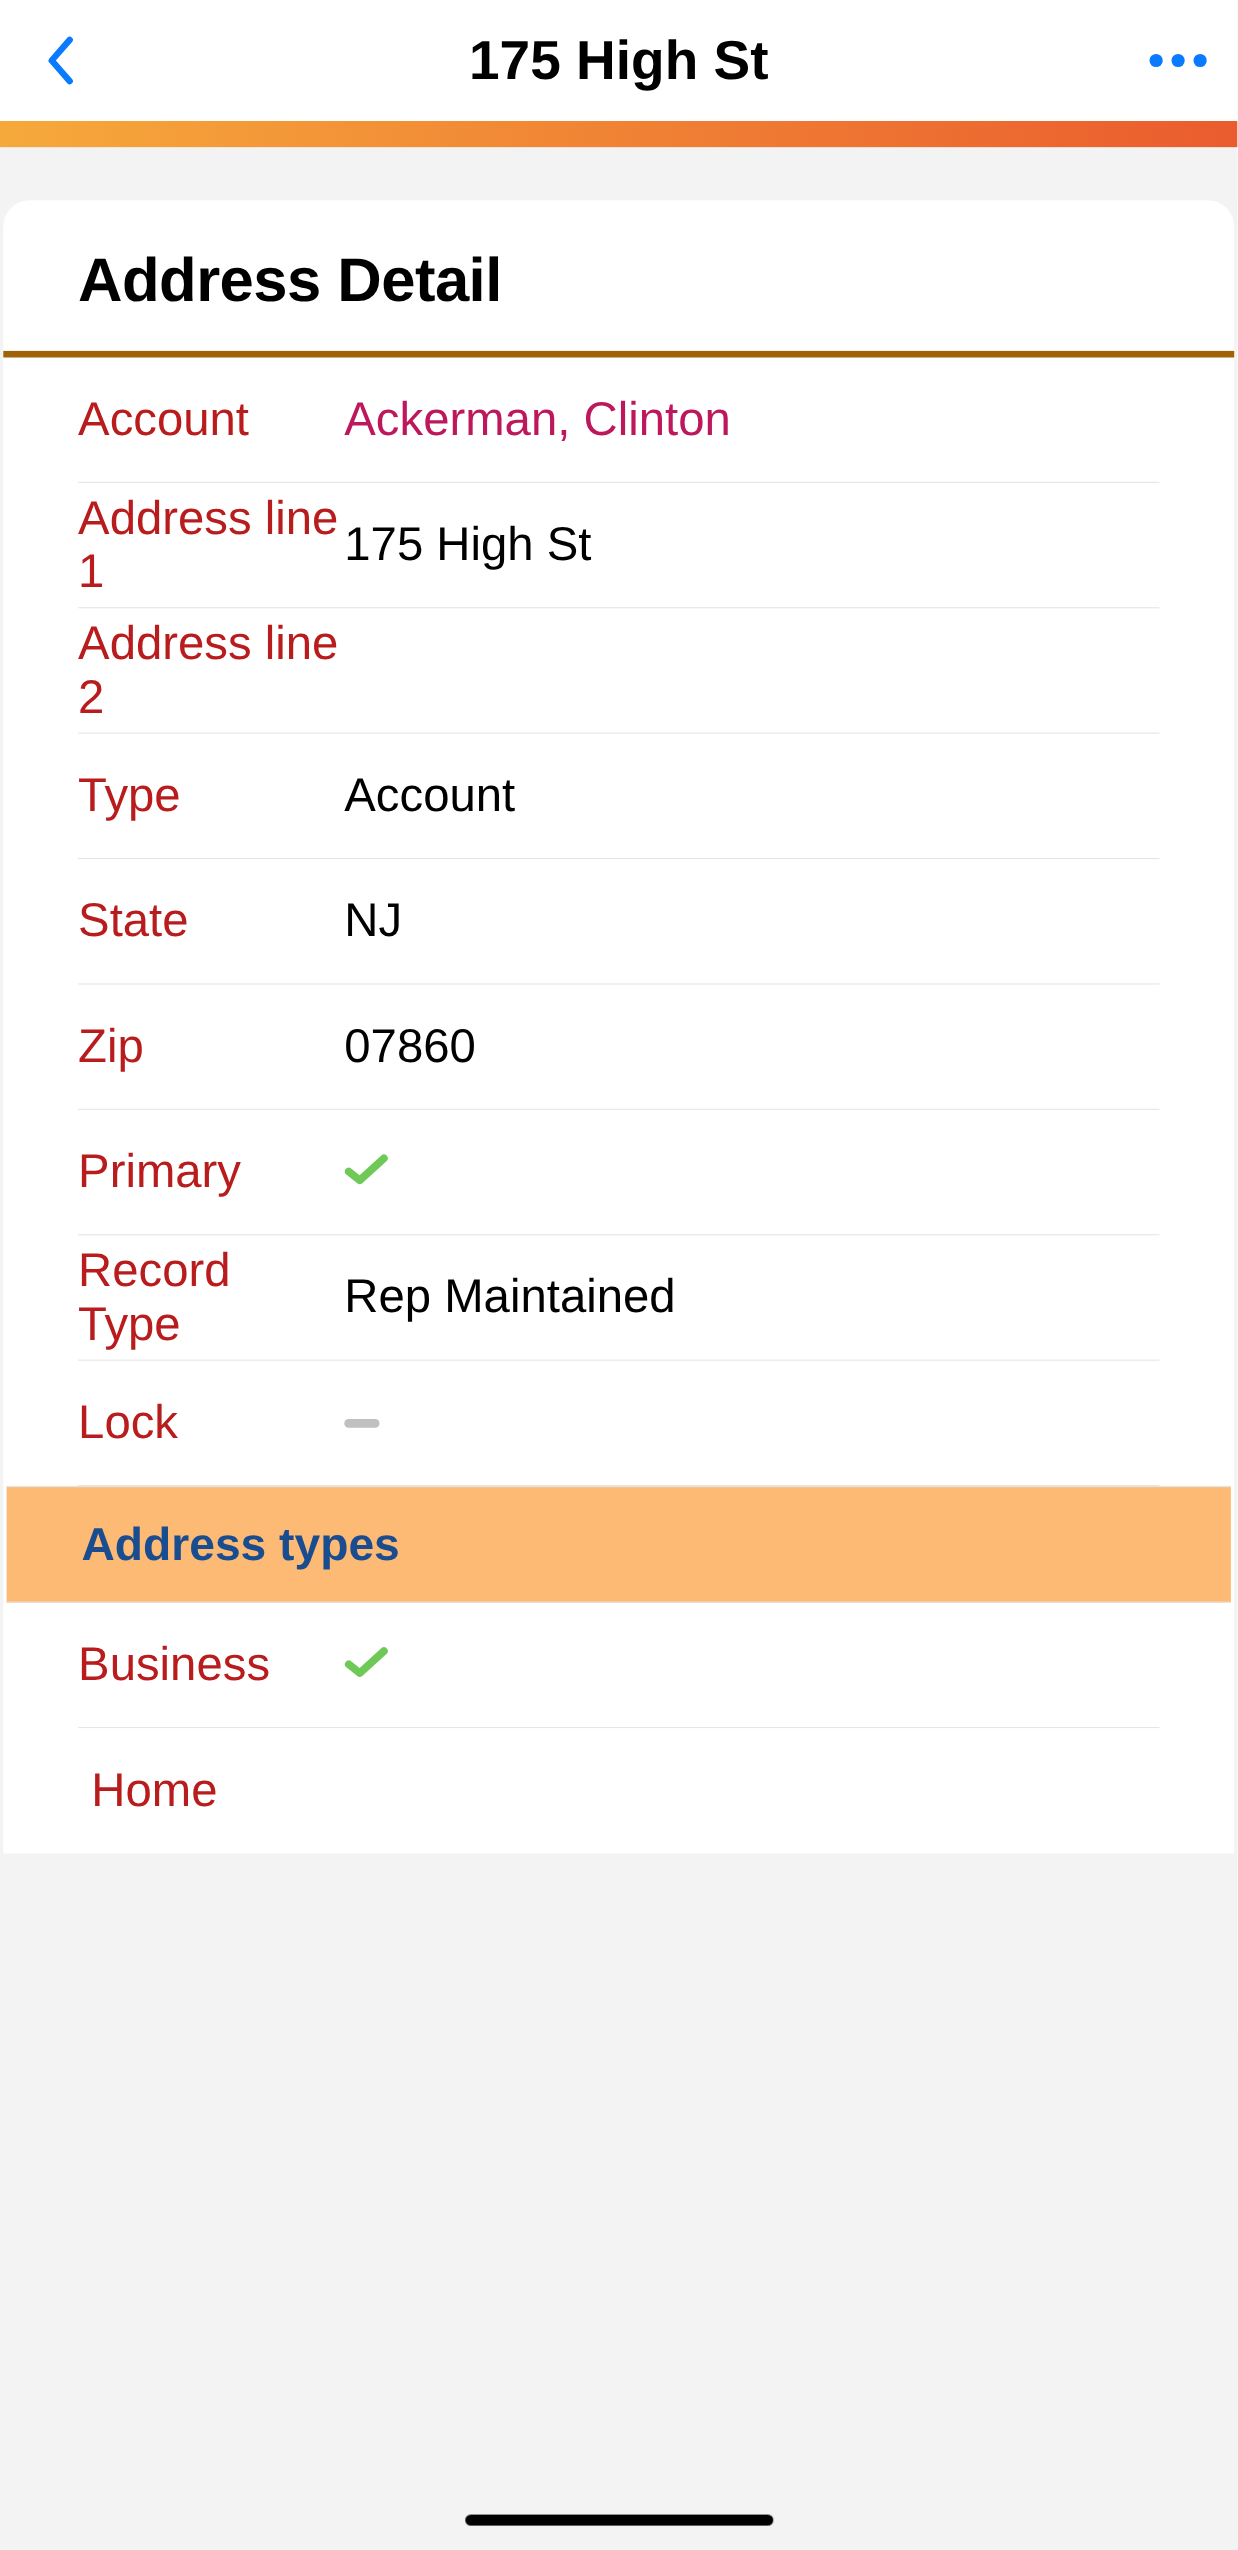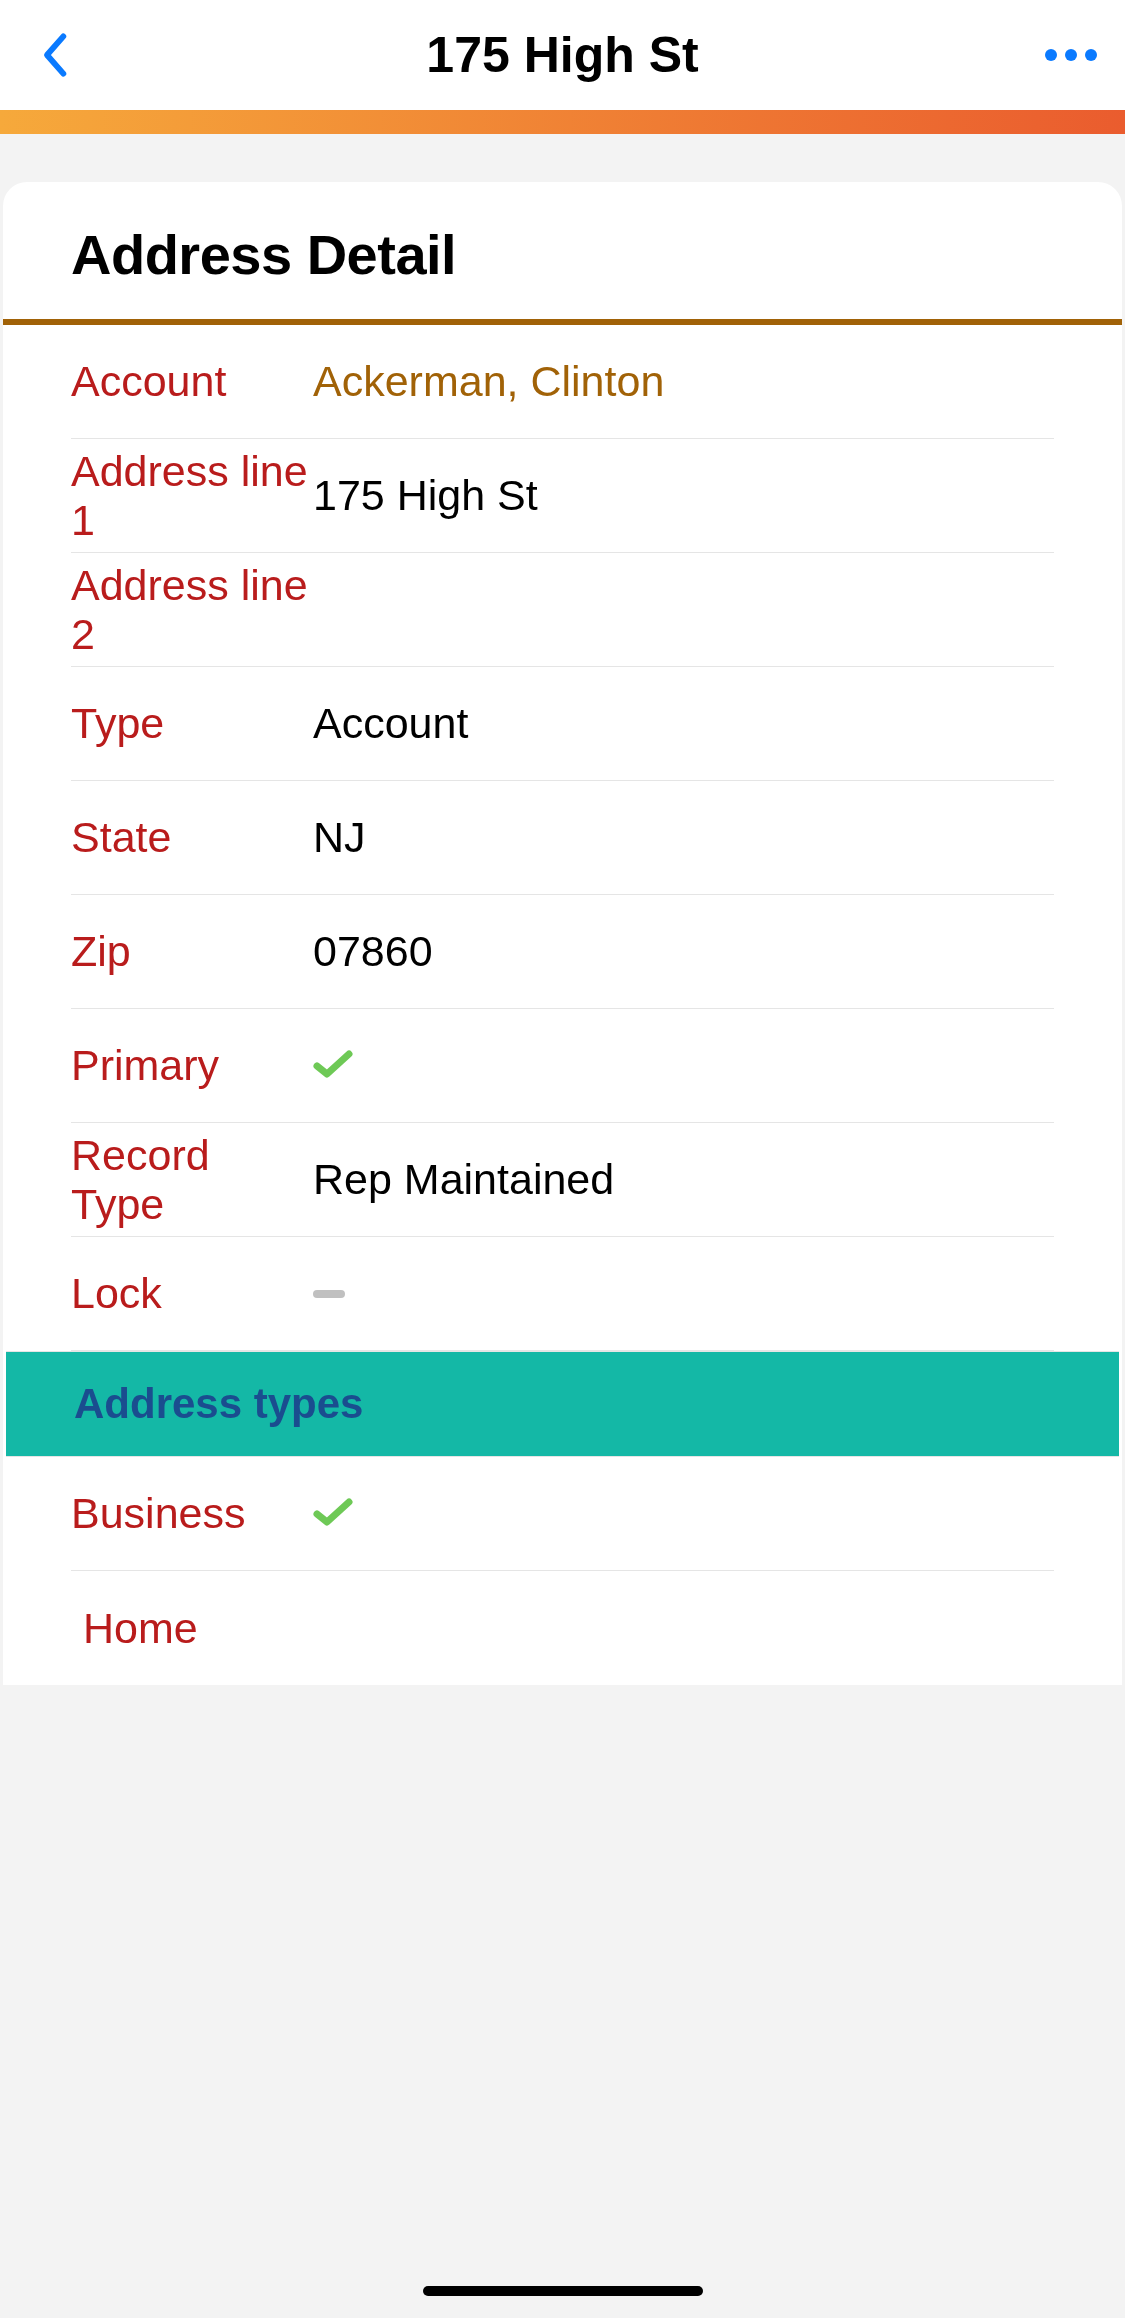--- a/index.html
+++ b/index.html
@@ -120,37 +120,37 @@
       color: #b91c1c;
       flex-shrink: 0;
     }
     
     .detail-value {
       font-size: 43px;
       color: #000000;
     }
     
     .detail-value.link {
-      color: #a16207;
+      color: #be185d;
     }
     
     .checkmark-icon {
       width: 40px;
       height: 32px;
     }
     
     .dash-icon {
       width: 32px;
       height: 8px;
       background: #c0c0c0;
       border-radius: 4px;
     }
     
     .section-header {
-      background: #14b8a6;
+      background: #fdba74;
       padding: 28px 68px;
       border-top: 1px solid #e5e5e5;
       border-bottom: 1px solid #e5e5e5;
       margin: 0 -65px 0 -65px;
     }
     
     .section-title {
       font-size: 42px;
       font-weight: 700;
       color: #1a4d8f;

